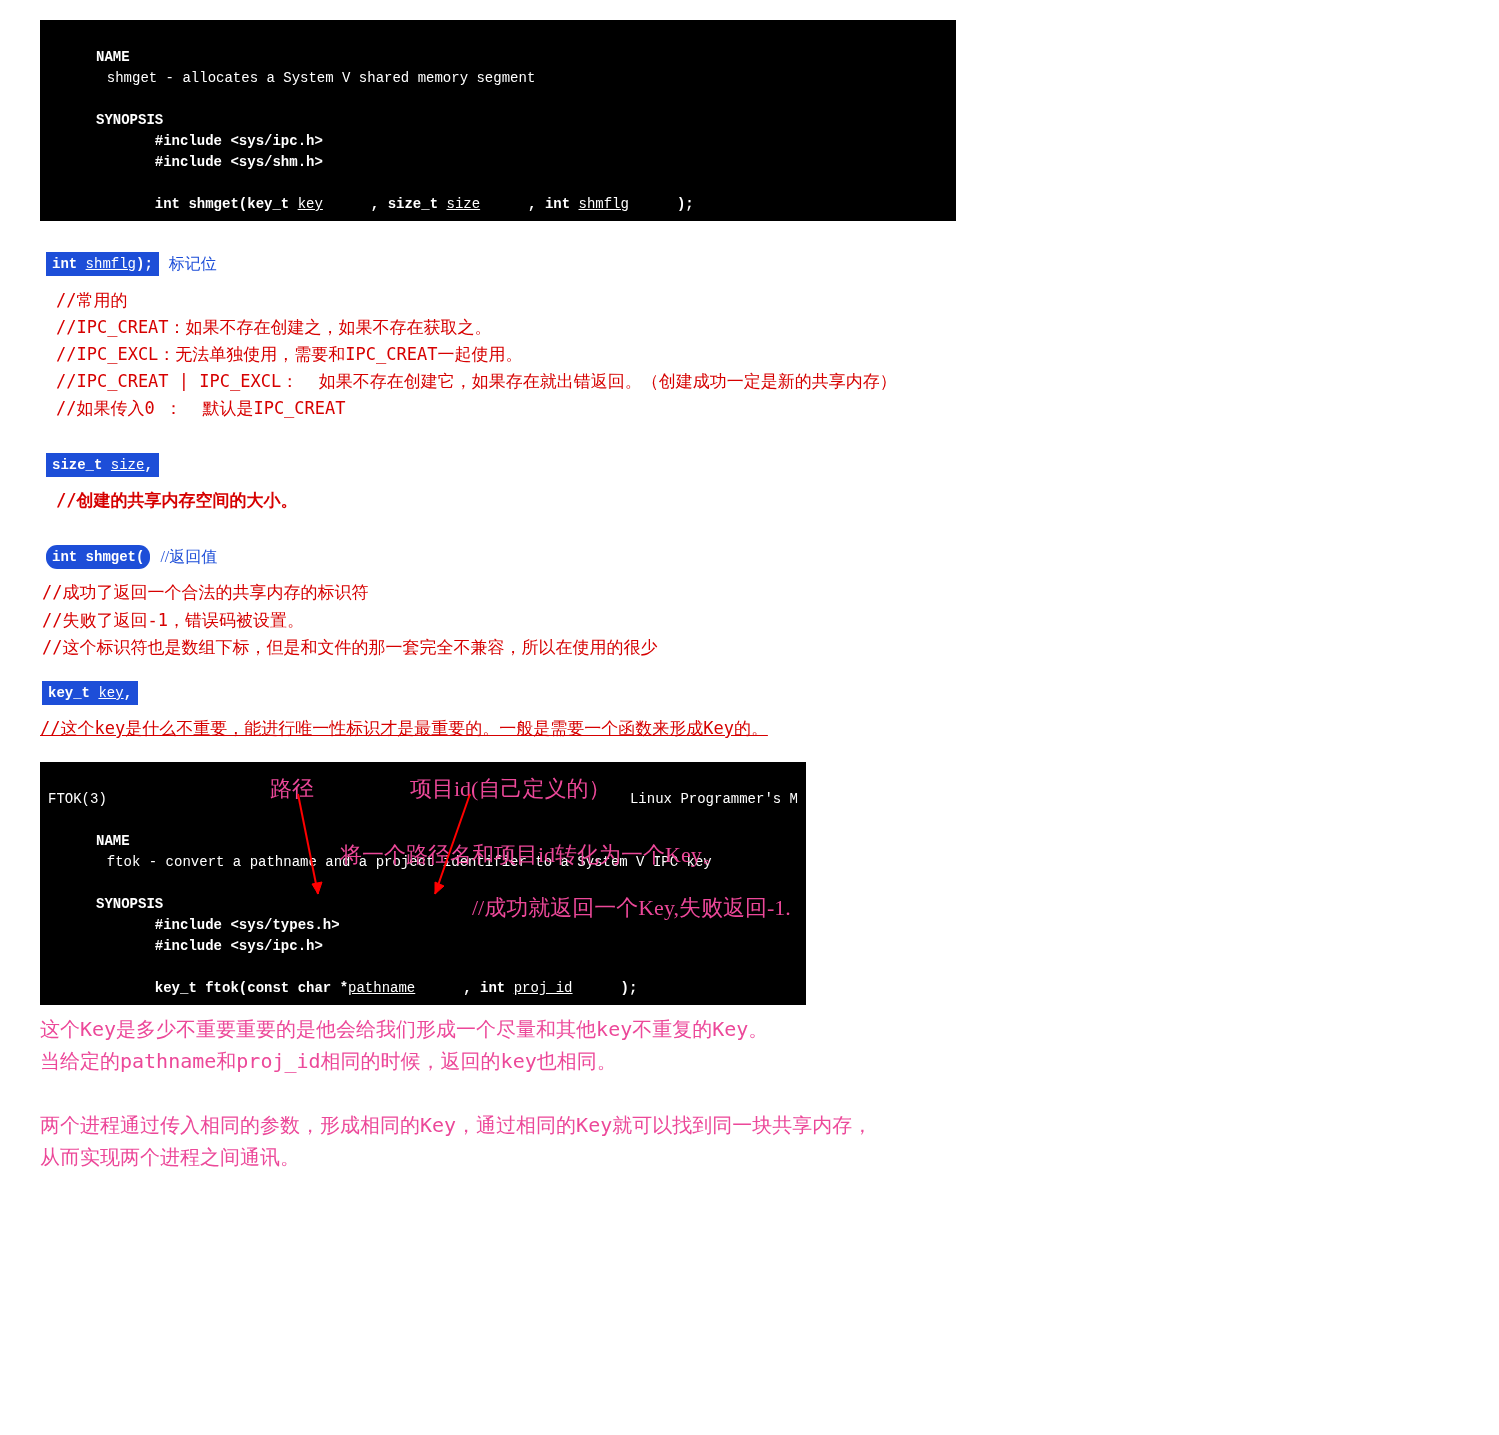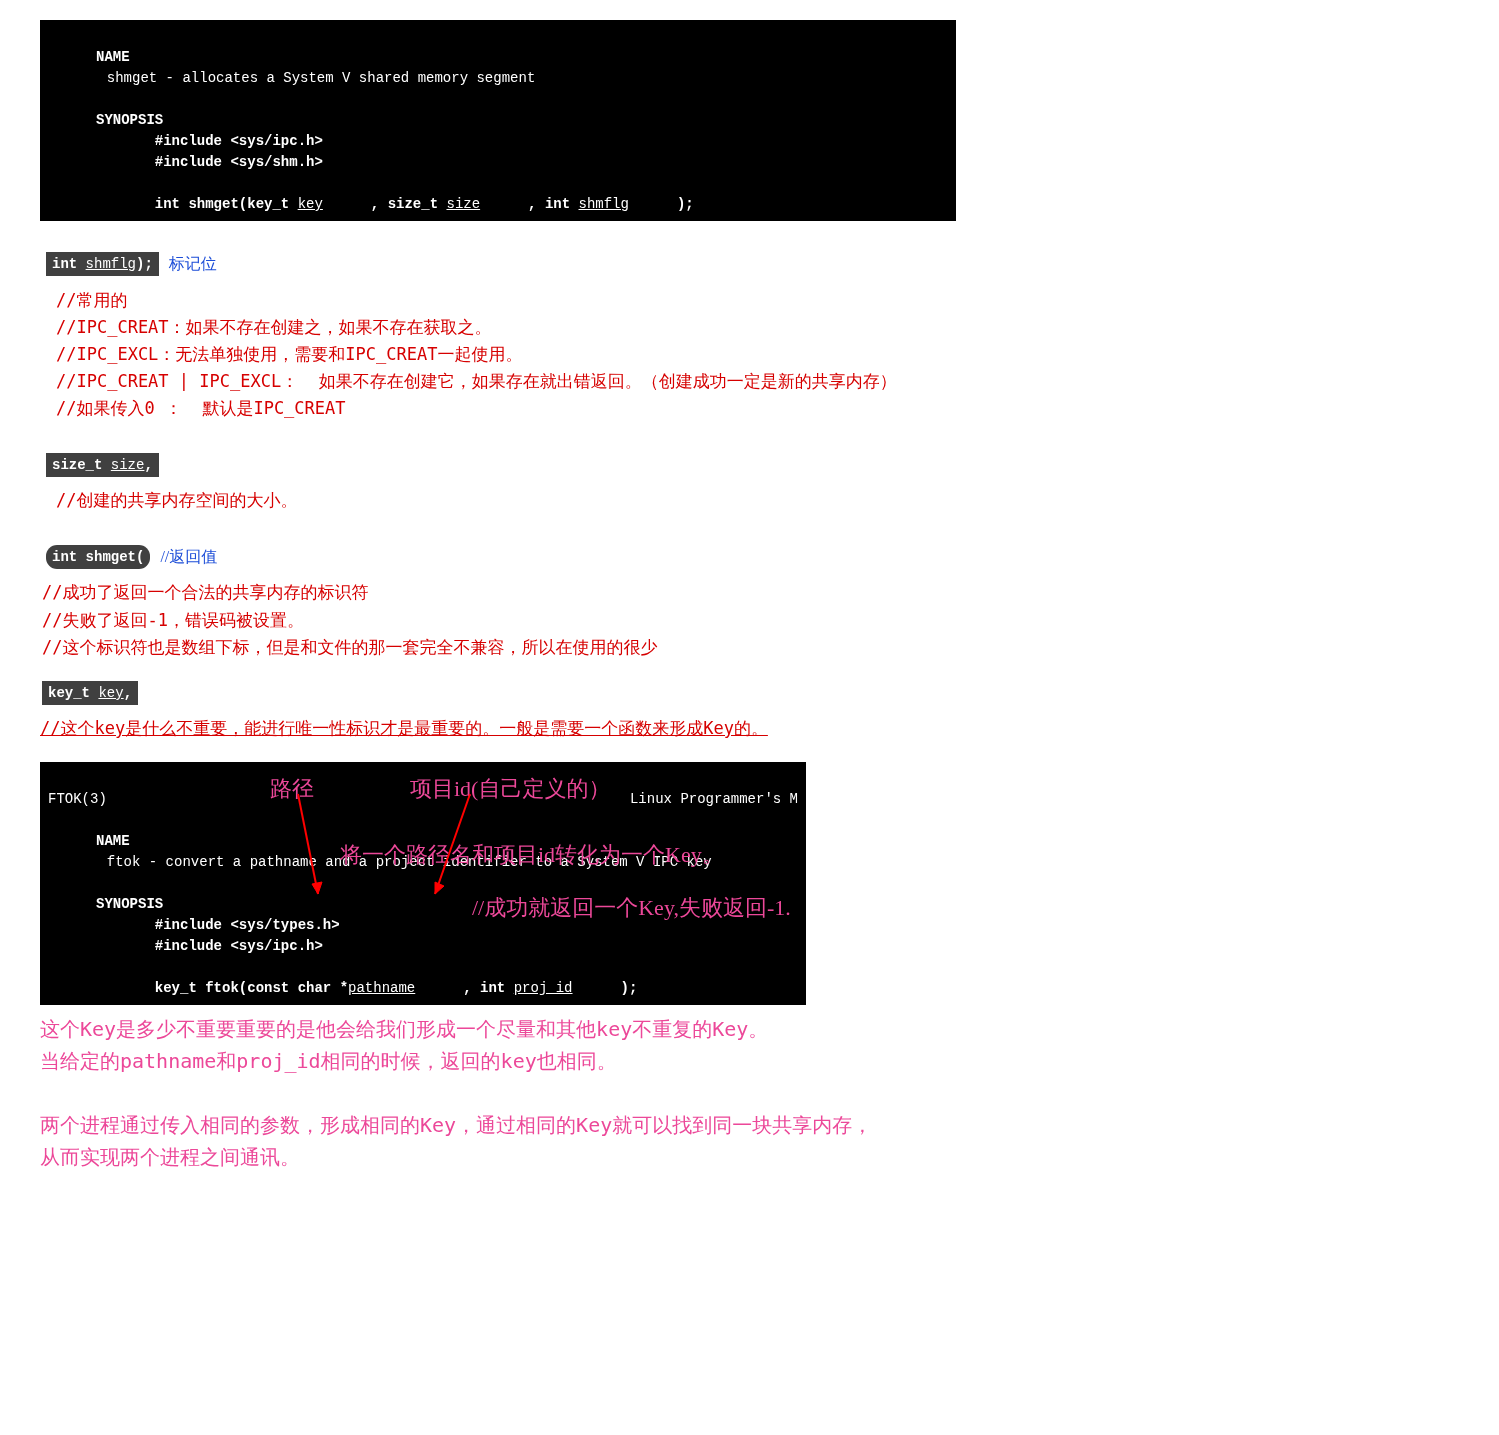--- a/index.html
+++ b/index.html
@@ -22,21 +22,21 @@
   }
   .manpage .header-row {
     display: flex;
     justify-content: space-between;
   }
   .manpage .under {
     text-decoration: underline;
   }
   .manpage b { font-weight: bold; padding-left: 48px; }
   .snippet {
-    background: #404040;
+    background: #1d4ed8;
     color: #fff;
     font-family: "Consolas", "Courier New", monospace;
     font-size: 14px;
     font-weight: bold;
     padding: 4px 6px;
     display: inline-block;
   }
   .snippet .under { text-decoration: underline; font-weight: normal; }
   .row { display: flex; align-items: center; gap: 10px; margin: 30px 0 10px 6px;}
   .red {
@@ -97,21 +97,21 @@
 </div>
 <div class="red-block">//常用的
 //IPC_CREAT：如果不存在创建之，如果不存在获取之。
 //IPC_EXCL：无法单独使用，需要和IPC_CREAT一起使用。
 //IPC_CREAT | IPC_EXCL：  如果不存在创建它，如果存在就出错返回。（创建成功一定是新的共享内存）
 //如果传入0 ：  默认是IPC_CREAT</div>
 
 <div class="row">
   <span class="snippet"><span>size_t </span><span class="under">size</span><span>,</span></span>
 </div>
-<div class="red-block" style="">//创建的共享内存空间的大小。</div>
+<div class="red-block" style="font-weight:bold;">//创建的共享内存空间的大小。</div>
 
 <div class="row">
   <span class="snippet" style="font-weight:bold;border-radius:11px;"> int shmget(</span>
   <span class="red">//返回值</span>
 </div>
 <div class="red-block" style="margin-left:2px;">//成功了返回一个合法的共享内存的标识符
 //失败了返回-1，错误码被设置。
 //这个标识符也是数组下标，但是和文件的那一套完全不兼容，所以在使用的很少</div>
 
 <div class="row" style="margin-top:12px; margin-left:2px;">

